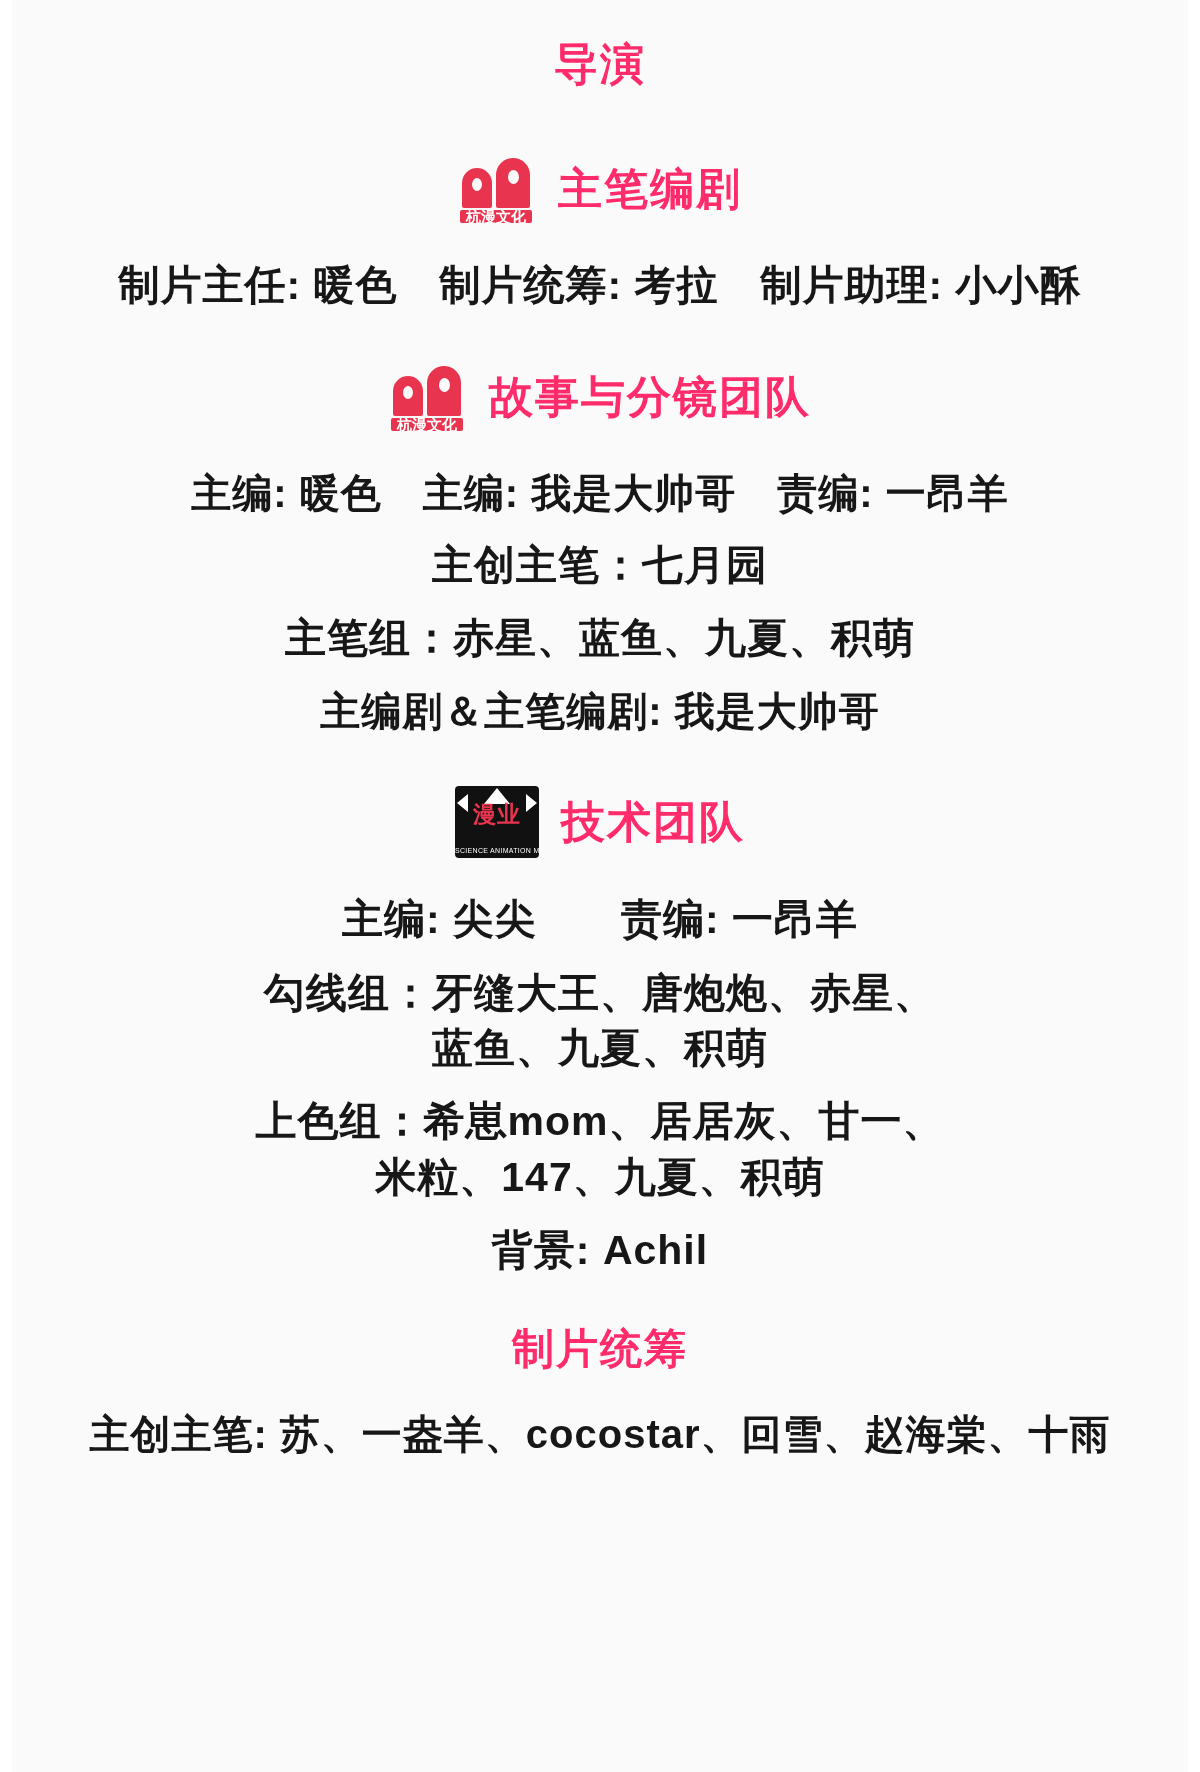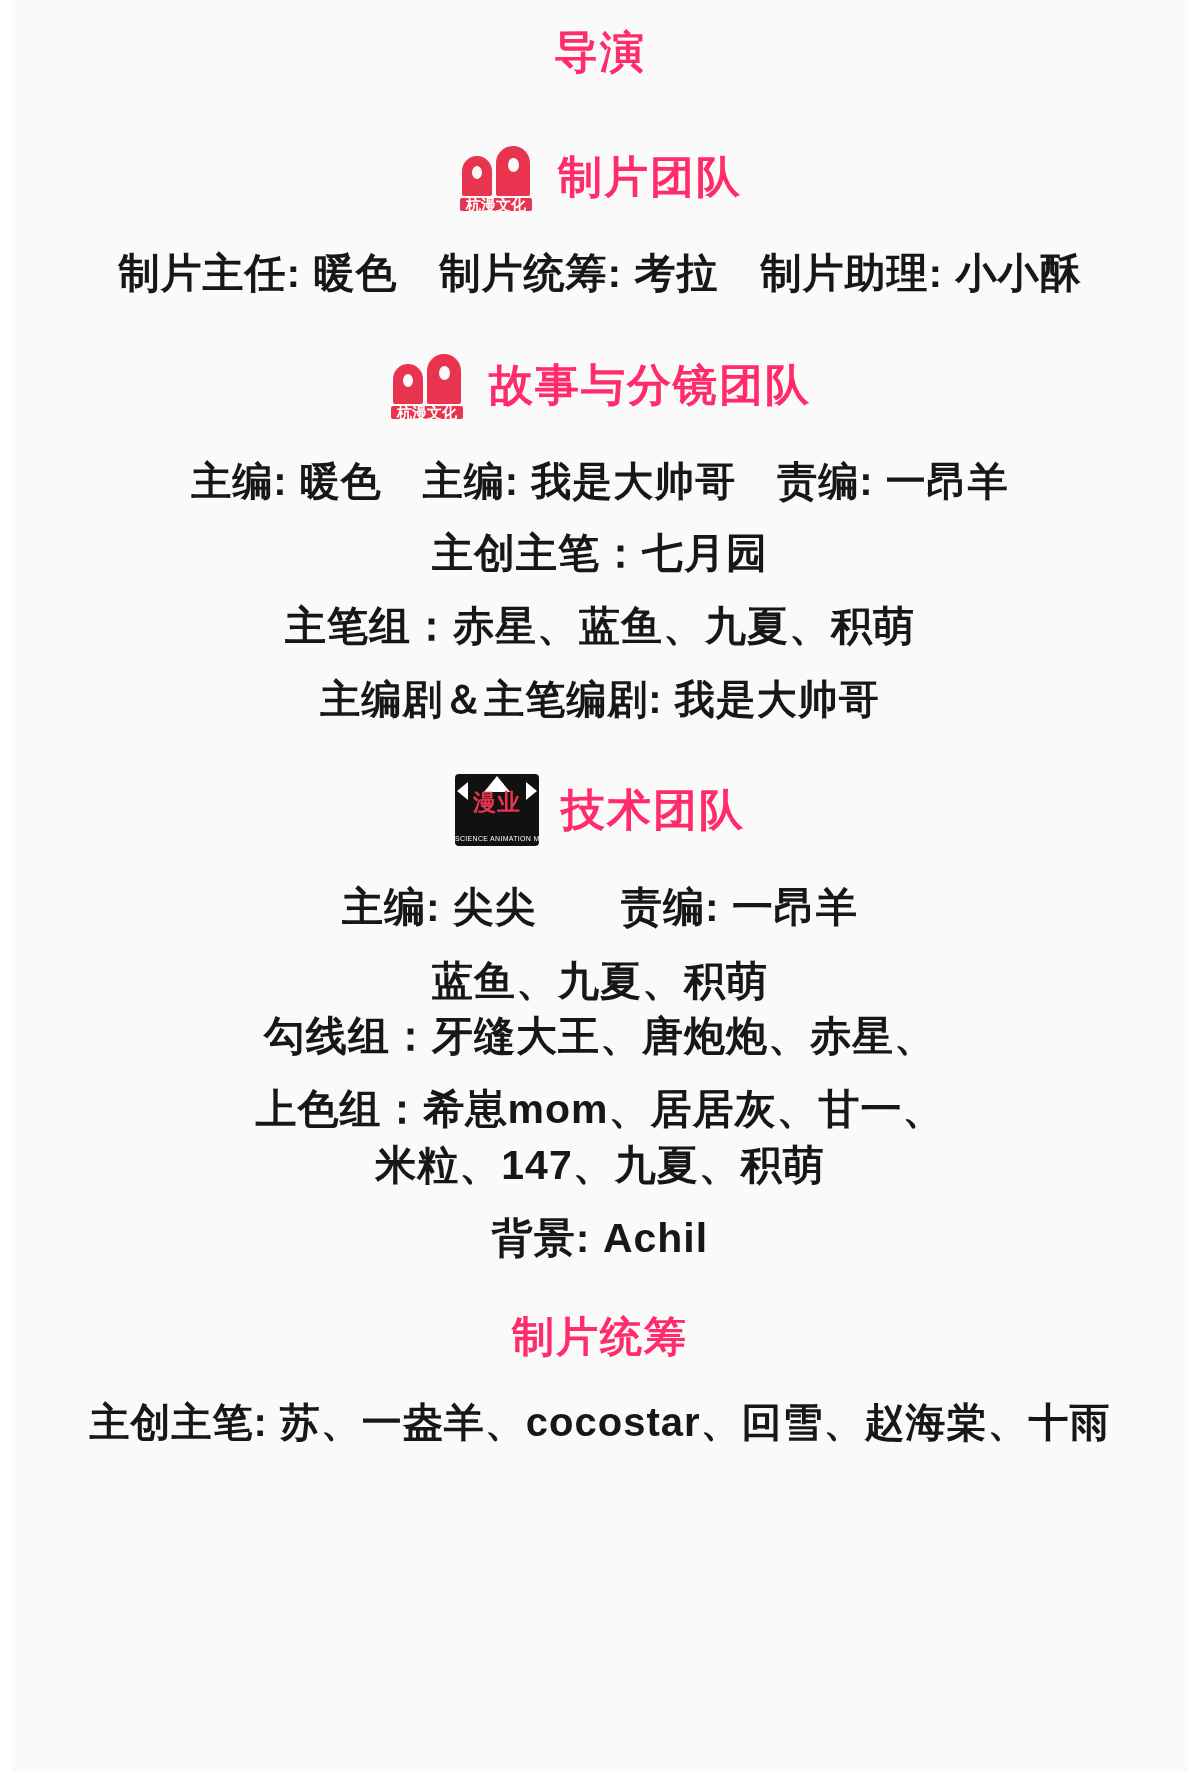--- a/index.html
+++ b/index.html
@@ -45,21 +45,21 @@
 
   .section-heading {
     color: #ff2b6a;
     font-weight: bold;
     letter-spacing: 2px;
     line-height: 1.1;
   }
   .heading-plain {
     font-size: 44px;
     margin: 0;
-    padding: 28px 0 0 0;
+    padding: 40px 0 0 0;
   }
   .heading-row {
     display: flex;
     align-items: center;
     justify-content: center;
     gap: 22px;
   }
   .heading-row .section-heading {
     font-size: 44px;
   }
@@ -194,21 +194,21 @@
 
     <div class="heading-row">
       <div class="logo-hm">
         <span class="blk b1"></span>
         <span class="blk b2"></span>
         <span class="dot d1"></span>
         <span class="dot d2"></span>
         <span class="bar"></span>
         <span class="bartext">杭漫文化</span>
       </div>
-      <div class="section-heading">制片团队</div>
+      <div class="section-heading">主笔编剧</div>
     </div>
     <div class="spacer-m"></div>
     <div class="line">制片主任: 暖色　制片统筹: 考拉　制片助理: 小小酥</div>
 
     <div class="spacer-l"></div>
 
     <div class="heading-row">
       <div class="logo-hm">
         <span class="blk b1"></span>
         <span class="blk b2"></span>
@@ -236,22 +236,22 @@
         <span class="bl"></span>
         <span class="br"></span>
         <span class="cn">漫业</span>
         <span class="en">SCIENCE ANIMATION MINISTRY</span>
       </div>
       <div class="section-heading">技术团队</div>
     </div>
     <div class="spacer-m"></div>
     <div class="line">主编: 尖尖　　责编: 一昂羊</div>
     <div class="spacer-s"></div>
+    <div class="line">勾线组：牙缝大王、唐炮炮、赤星、</div>
     <div class="line">蓝鱼、九夏、积萌</div>
-    <div class="line">勾线组：牙缝大王、唐炮炮、赤星、</div>
     <div class="spacer-s"></div>
     <div class="line">上色组：希崽mom、居居灰、甘一、</div>
     <div class="line">米粒、147、九夏、积萌</div>
     <div class="spacer-s"></div>
     <div class="line">背景: Achil</div>
 
     <div class="spacer-l"></div>
 
     <div class="section-heading" style="font-size:42px;">制片统筹</div>
     <div class="spacer-m"></div>

